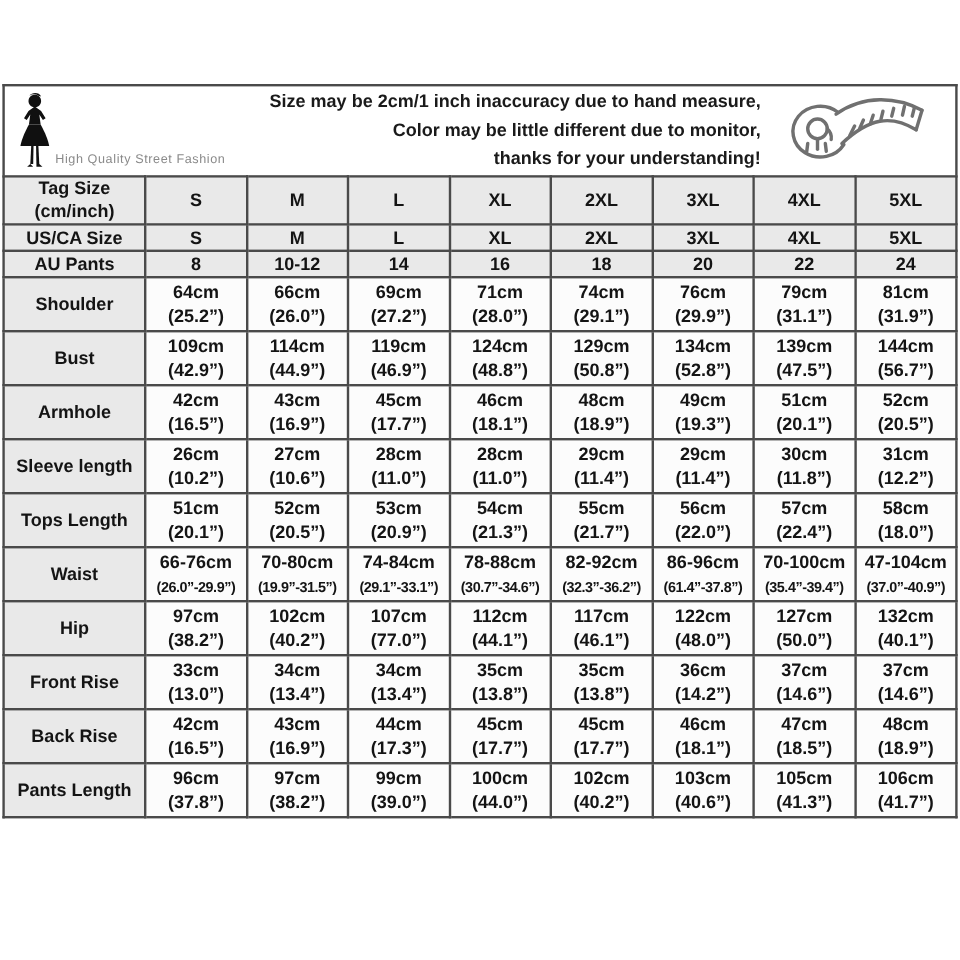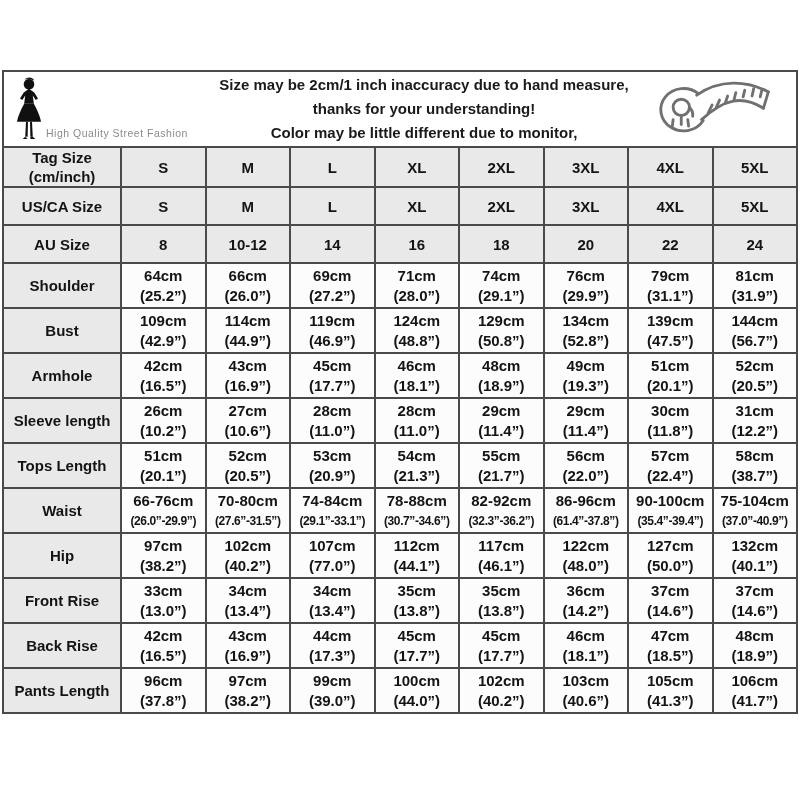--- a/index.html
+++ b/index.html
@@ -9,28 +9,28 @@
   
   .hdr{border:2px solid #4a4a4a;border-bottom:none;height:74px;display:flex;align-items:center;background:#fff;}
   .logo{display:flex;align-items:flex-end;padding-left:10px;width:200px;flex:none;}
   .logo svg{flex:none;}
   .logo-text{margin-left:2px;padding-bottom:2px;}
   .brand-line{white-space:nowrap;}
   .brand{font-family:"Liberation Serif","DejaVu Serif",serif;font-weight:bold;font-size:37px;line-height:32px;
     color:#0d0d0d;letter-spacing:-1px;}
   .reg{font-size:13px;font-weight:bold;color:#0d0d0d;vertical-align:top;position:relative;top:-2px;}
   .tagline{font-size:10.5px;color:#8a8a8a;letter-spacing:0.5px;margin-top:1px;white-space:nowrap;}
-  .notice{flex:1;text-align:center;font-weight:bold;font-size:15px;line-height:24px;color:#1a1a1a;white-space:nowrap;}
+  .notice{flex:1;text-align:right;font-weight:bold;font-size:15px;line-height:24px;color:#1a1a1a;white-space:nowrap;}
   .tape{flex:none;width:158px;display:flex;justify-content:center;align-items:center;padding-right:4px;}
   
   table{border-collapse:collapse;table-layout:fixed;width:100%;}
   td{border:2px solid #4a4a4a;text-align:center;vertical-align:middle;padding:0;color:#141414;overflow:hidden;}
   .label-cell{background:#e9e9e9;font-weight:bold;font-size:15px;white-space:pre-line;line-height:19px;}
   .hrow .size-cell{background:#e9e9e9;font-weight:bold;font-size:15px;}
-  .hrow{height:38px;}
+  .hrow{height:22px;}
   .hrow.tall{height:40px;}
   .mrow{height:45px;}
   .value-cell{background:#fcfcfc;font-weight:bold;}
   .cm-line{display:block;font-size:15px;line-height:21px;}
   .in-line{display:block;font-size:15px;line-height:20px;}
   .in-line.long{font-size:12px;letter-spacing:-0.4px;text-align:center;}
 </style>
 </head>
 <body>
 
@@ -51,22 +51,22 @@
             <path d="M21.8,79 L21.8,82 L28.5,82 L25,79 Z"></path>
           </g>
         </svg>
         <div class="logo-text">
           <div class="tagline">High Quality Street Fashion</div>
         </div>
       </div>
 
       <div class="notice">
         <div>Size may be 2cm/1 inch inaccuracy due to hand measure,</div>
+        <div>Color may be little different due to monitor,</div>
         <div>thanks for your understanding!</div>
-        <div>Color may be little different due to monitor,</div>
       </div>
 
       <div class="tape">
         <svg width="150" height="70" viewBox="0 0 160 86">
           <g fill="none" stroke="#707070" stroke-width="3.5" stroke-linecap="round" stroke-linejoin="round">
             <path d="M62,24 A28,26 0 1 0 68,57"></path>
             <circle cx="41" cy="41" r="10"></circle>
             <path d="M51,41 A14,13 0 0 1 55,52"></path>
             <path d="M41,51 L41,62"></path>
             <path d="M30,64 L31,56"></path>
@@ -116,21 +116,21 @@
             <td class="size-cell">S</td>
             <td class="size-cell">M</td>
             <td class="size-cell">L</td>
             <td class="size-cell">XL</td>
             <td class="size-cell">2XL</td>
             <td class="size-cell">3XL</td>
             <td class="size-cell">4XL</td>
             <td class="size-cell">5XL</td>
           </tr>
           <tr class="hrow">
-            <td class="label-cell">AU Size</td>
+            <td class="label-cell">AU Pants</td>
             <td class="size-cell">8</td>
             <td class="size-cell">10-12</td>
             <td class="size-cell">14</td>
             <td class="size-cell">16</td>
             <td class="size-cell">18</td>
             <td class="size-cell">20</td>
             <td class="size-cell">22</td>
             <td class="size-cell">24</td>
           </tr>
           <tr class="mrow">
@@ -298,55 +298,55 @@
             <td class="value-cell">
               <span class="cm-line">56cm</span>
               <span class="in-line">(22.0”)</span>
             </td>
             <td class="value-cell">
               <span class="cm-line">57cm</span>
               <span class="in-line">(22.4”)</span>
             </td>
             <td class="value-cell">
               <span class="cm-line">58cm</span>
-              <span class="in-line">(38.7”)</span>
+              <span class="in-line">(18.0”)</span>
             </td>
           </tr>
           <tr class="mrow">
             <td class="label-cell">Waist</td>
             <td class="value-cell">
               <span class="cm-line">66-76cm</span>
               <span class="in-line long">(26.0”-29.9”)</span>
             </td>
             <td class="value-cell">
               <span class="cm-line">70-80cm</span>
-              <span class="in-line long">(27.6”-31.5”)</span>
+              <span class="in-line long">(19.9”-31.5”)</span>
             </td>
             <td class="value-cell">
               <span class="cm-line">74-84cm</span>
               <span class="in-line long">(29.1”-33.1”)</span>
             </td>
             <td class="value-cell">
               <span class="cm-line">78-88cm</span>
               <span class="in-line long">(30.7”-34.6”)</span>
             </td>
             <td class="value-cell">
               <span class="cm-line">82-92cm</span>
               <span class="in-line long">(32.3”-36.2”)</span>
             </td>
             <td class="value-cell">
               <span class="cm-line">86-96cm</span>
               <span class="in-line long">(61.4”-37.8”)</span>
             </td>
             <td class="value-cell">
-              <span class="cm-line">90-100cm</span>
+              <span class="cm-line">70-100cm</span>
               <span class="in-line long">(35.4”-39.4”)</span>
             </td>
             <td class="value-cell">
-              <span class="cm-line">75-104cm</span>
+              <span class="cm-line">47-104cm</span>
               <span class="in-line long">(37.0”-40.9”)</span>
             </td>
           </tr>
           <tr class="mrow">
             <td class="label-cell">Hip</td>
             <td class="value-cell">
               <span class="cm-line">97cm</span>
               <span class="in-line">(38.2”)</span>
             </td>
             <td class="value-cell">

